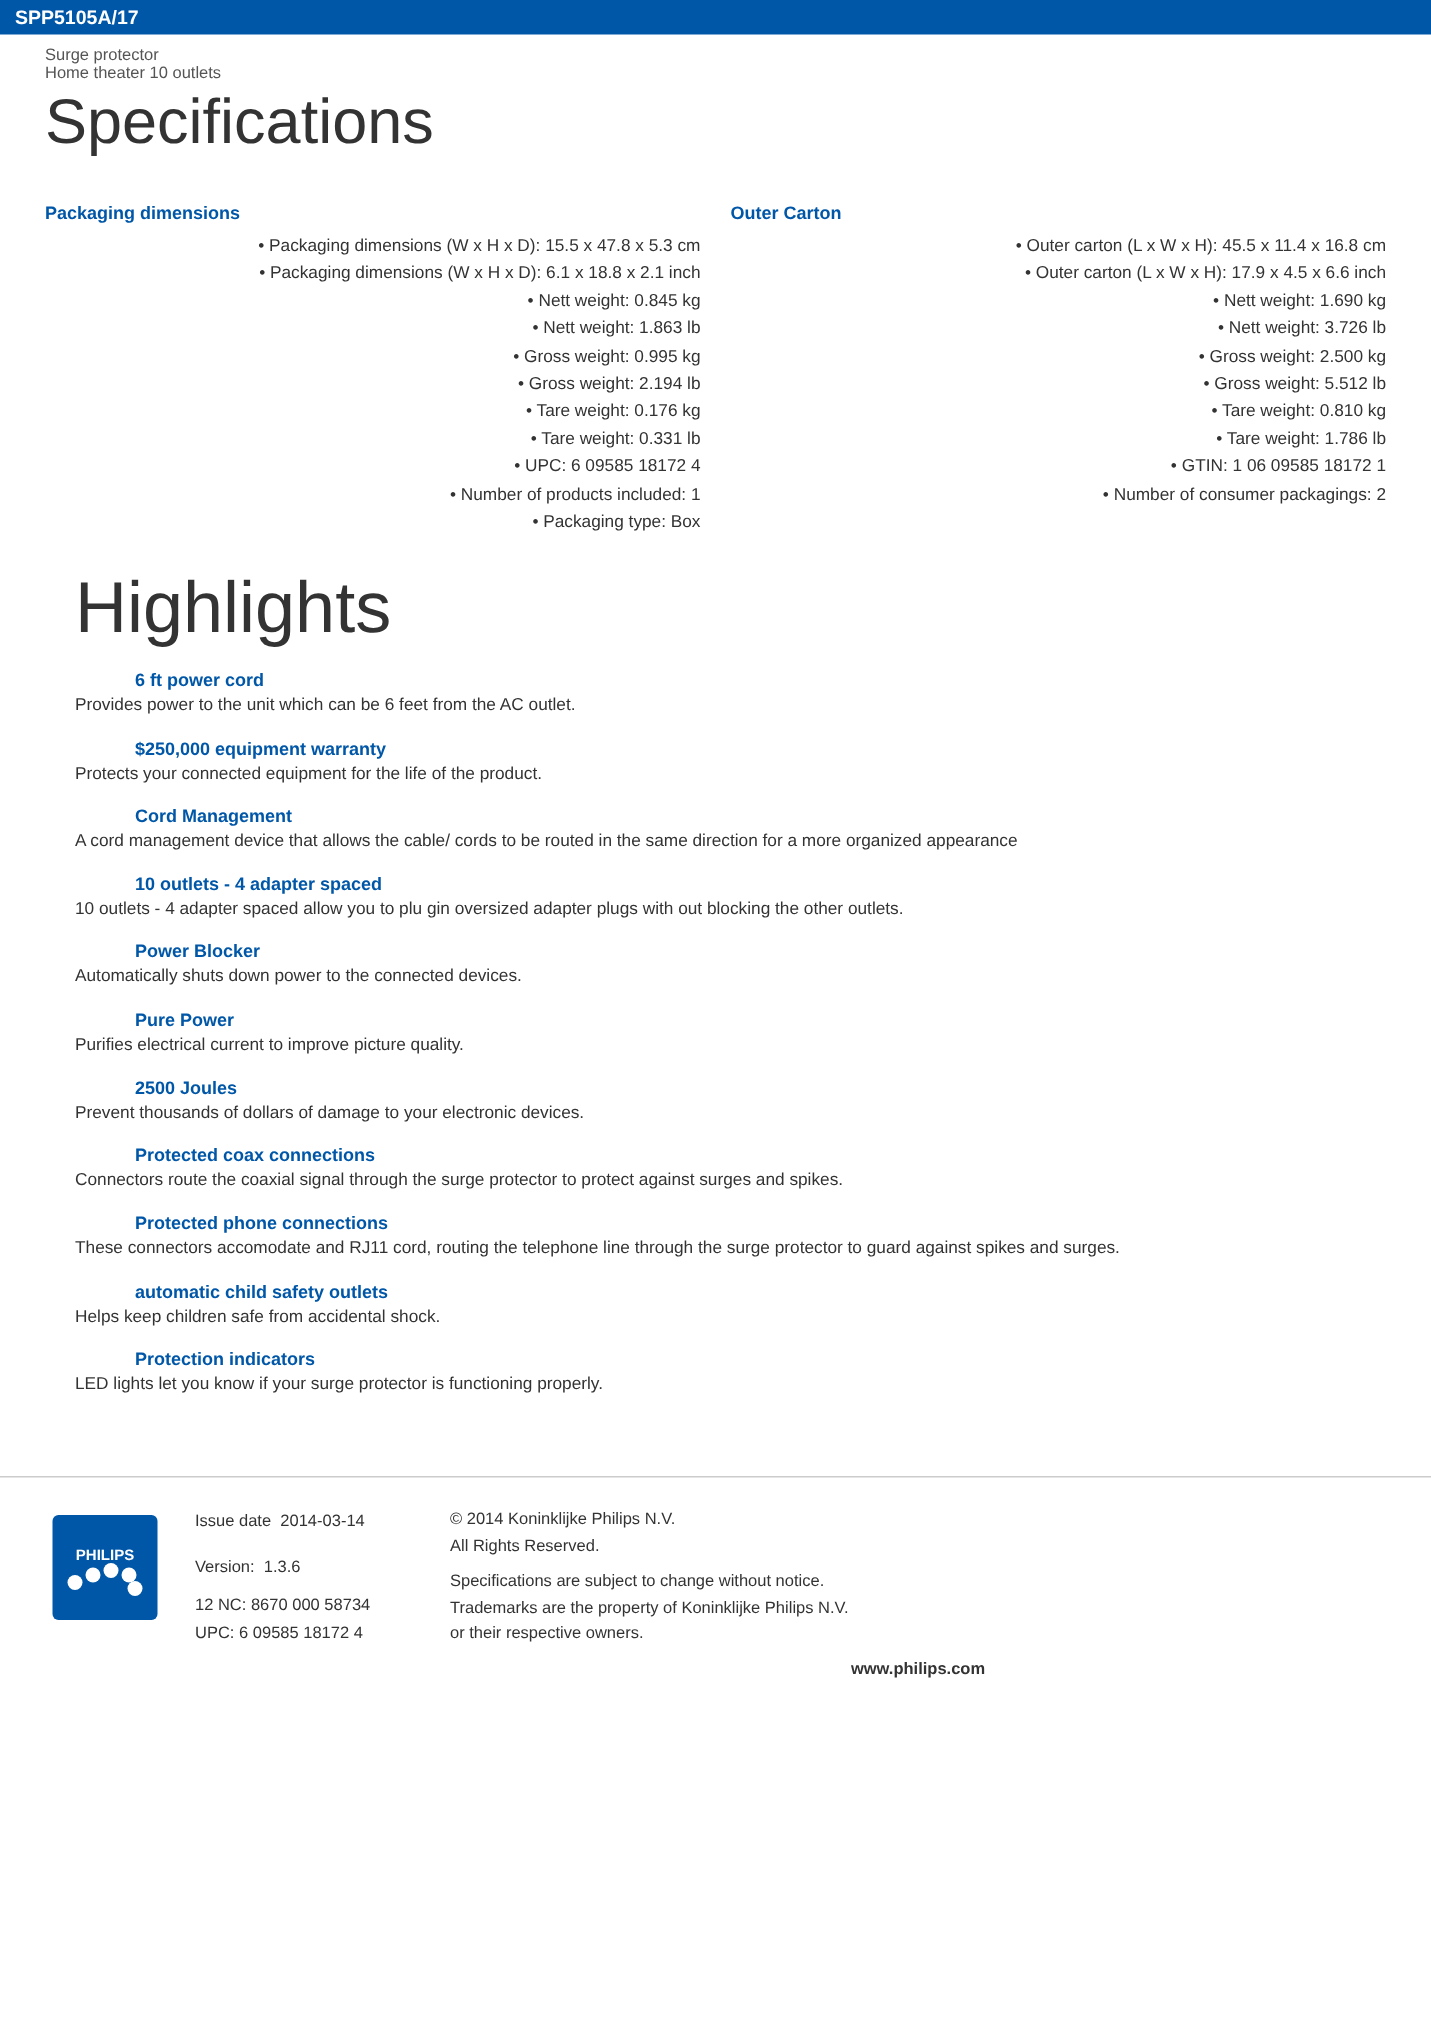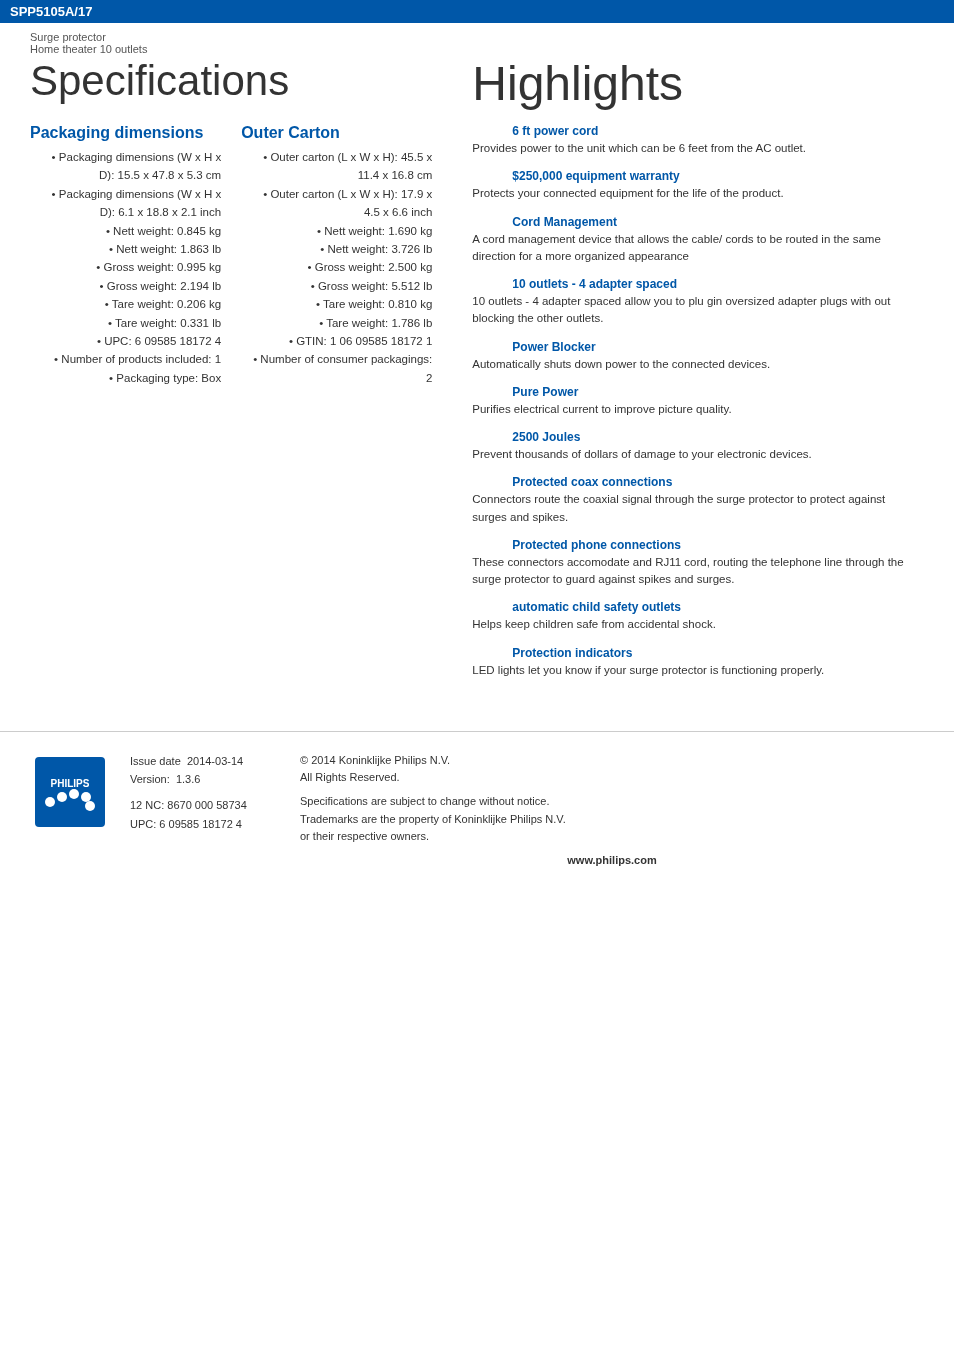--- a/index.html
+++ b/index.html
@@ -29,42 +29,43 @@
       padding: 8px 30px 0 30px;
       font-size: 11px;
       color: #555;
     }
 
     
     .main-content {
       display: flex;
       padding: 0 30px;
       gap: 20px;
+      flex-direction: column;
     }
 
     
     .left-col {
       flex: 0 0 45%;
       padding-top: 5px;
     }
 
     .page-title {
       font-size: 42px;
       font-weight: 300;
       color: #333;
       margin-bottom: 20px;
       line-height: 1;
     }
 
     .section-title {
-      font-size: 16px;
+      font-size: 12px;
       font-weight: bold;
       color: #0057a8;
       margin-bottom: 6px;
-      margin-top: 2px;
+      margin-top: 13px;
     }
 
     .spec-list {
       list-style: none;
       font-size: 11.5px;
       line-height: 1.6;
       text-align: right;
     }
 
     .spec-list li::before {
@@ -171,21 +172,21 @@
 
       <div class="specs-col">
         <div class="section-title">Packaging dimensions</div>
         <ul class="spec-list">
           <li>Packaging dimensions (W x H x D): 15.5 x 47.8 x 5.3 cm</li>
           <li>Packaging dimensions (W x H x D): 6.1 x 18.8 x 2.1 inch</li>
           <li>Nett weight: 0.845 kg</li>
           <li>Nett weight: 1.863 lb</li>
           <li>Gross weight: 0.995 kg</li>
           <li>Gross weight: 2.194 lb</li>
-          <li>Tare weight: 0.206 kg</li>
+          <li>Tare weight: 0.176 kg</li>
           <li>Tare weight: 0.331 lb</li>
           <li>UPC: 6 09585 18172 4</li>
           <li>Number of products included: 1</li>
           <li>Packaging type: Box</li>
         </ul>
       </div>
 
       <div class="specs-col">
         <div class="section-title">Outer Carton</div>
         <ul class="spec-list">
@@ -280,21 +281,21 @@
       <circle cx="56" cy="45" r="5" fill="white"></circle>
       <circle cx="60" cy="54" r="5" fill="white"></circle>
     </svg>
   </div>
 
   <div class="footer-meta">
     <div>
       <span>Issue date</span>&nbsp;
       <span>2014-03-14</span>
     </div>
-    <div style="margin-top:0;">
+    <div style="margin-top:12px;">
       <span>Version:</span>&nbsp;
       <span>1.3.6</span>
     </div>
     <div style="margin-top:7px;">
       <span>12 NC: </span>
       <span>8670 000 58734</span>
     </div>
     <div>
       <span>UPC: </span>
       <span>6 09585 18172 4</span>

